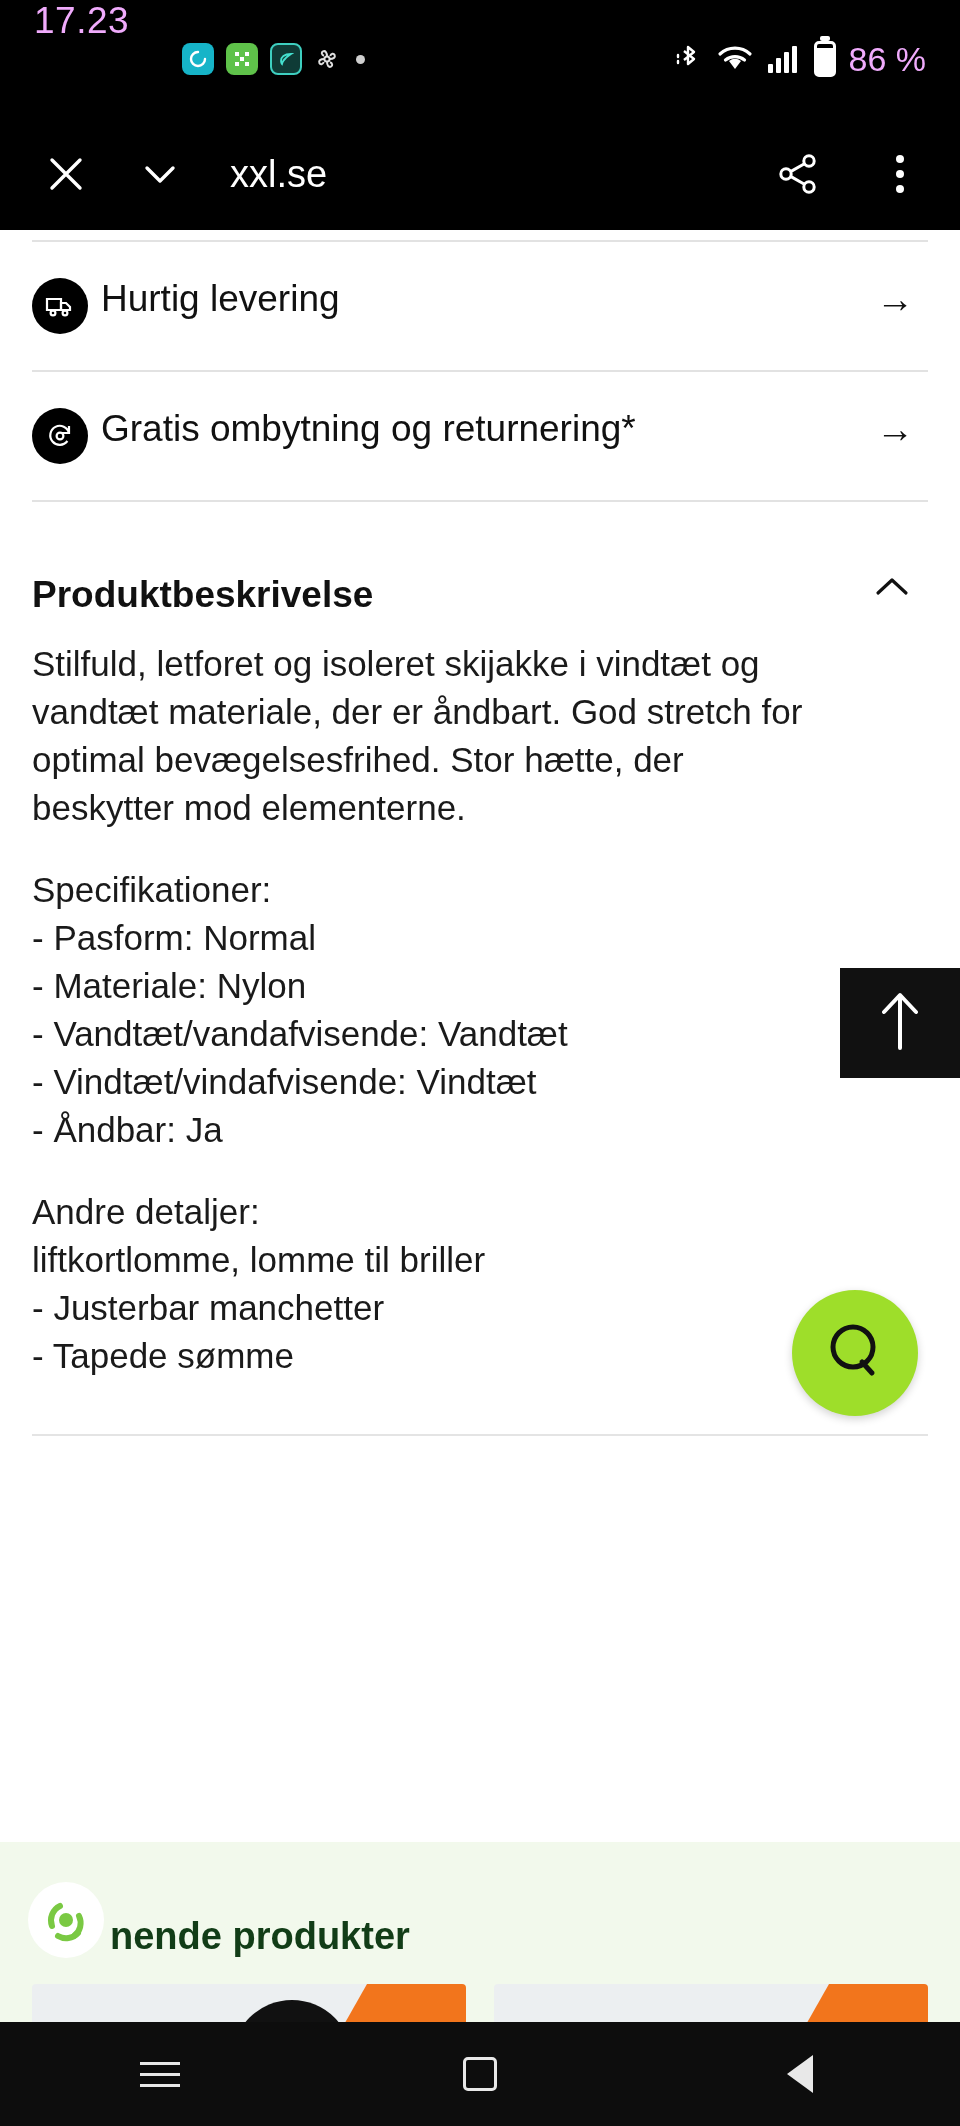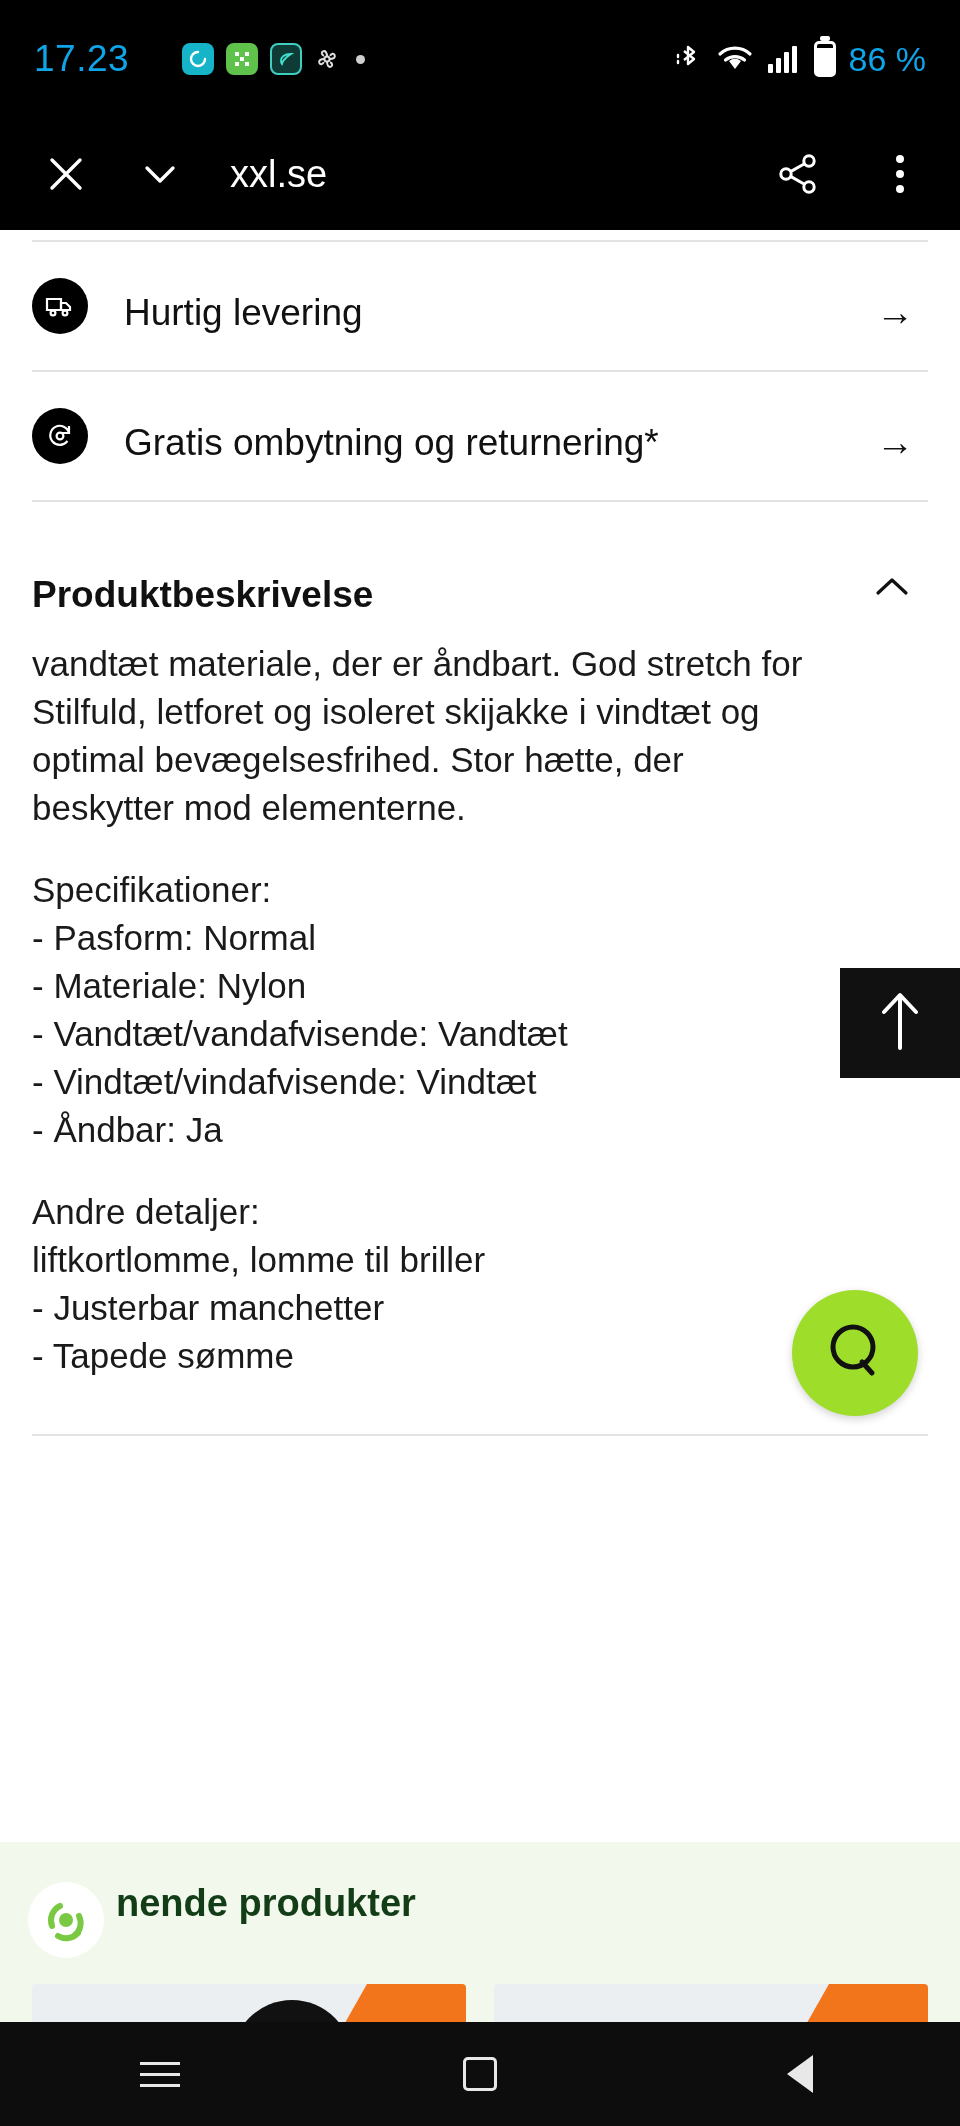--- a/index.html
+++ b/index.html
@@ -16,23 +16,22 @@
     height: 2126px;
     background: #ffffff;
     display: flex;
     flex-direction: column;
   }
 
   
   .statusbar {
     height: 118px;
     background: #000000;
-    color: #0ea5e9;
-    display: flex;
-    align-items: center;
+    color: #f0abfc;
+    display: flex;
     padding: 0 34px;
     flex: none;
     gap: 31px;
   }
   .status-time {
     font-size: 37px;
     letter-spacing: 0.5px;
     font-weight: 400;
   }
   .status-left-icons {
@@ -137,23 +136,23 @@
   }
   .rule {
     height: 2px;
     background: #e2e2e2;
     margin: 0 32px;
   }
   .rule.top { margin-top: 10px; }
 
   .promo-row {
     display: flex;
-    align-items: flex-end;
+    align-items: flex-start;
     padding: 36px 0;
-    gap: 36px;
+    gap: 13px;
   }
   .promo-icon {
     width: 56px; height: 56px;
     border-radius: 50%;
     background: #000000;
     color: #ffffff;
     display: flex; align-items: center; justify-content: center;
     flex: none;
   }
   .promo-label {
@@ -229,22 +228,22 @@
   
   .related {
     background: #f2f9ec;
     padding: 40px 32px 0 32px;
     position: relative;
     height: 180px;
     overflow: hidden;
   }
   .related-head {
     display: flex;
-    align-items: flex-start;
-    gap: 18px;
+    align-items: flex-end;
+    gap: 12px;
   }
   .recycle-badge {
     width: 76px; height: 76px;
     border-radius: 50%;
     background: #ffffff;
     display: flex; align-items: center; justify-content: center;
     flex: none;
     margin-left: -4px;
   }
   .related-title {
@@ -461,22 +460,22 @@
         <span class="section-title">Produktbeskrivelse</span>
         <span class="chev-up">
           <svg width="44" height="30" viewBox="0 0 44 30">
               <path d="M8 21L22 8l14 13" fill="none" stroke="#111" stroke-width="3.2" stroke-linecap="round" stroke-linejoin="round"></path>
             </svg>
         </span>
       </div>
 
       <div class="desc">
         <p>
+          <span class="line">Stilfuld, letforet og isoleret skijakke i vindtæt og</span>
           <span class="line">vandtæt materiale, der er åndbart. God stretch for</span>
-          <span class="line">Stilfuld, letforet og isoleret skijakke i vindtæt og</span>
           <span class="line">optimal bevægelsesfrihed. Stor hætte, der</span>
           <span class="line">beskytter mod elementerne.</span>
         </p>
         <p>
           <span class="line">Specifikationer:</span>
           <span class="line">- Pasform: Normal</span>
           <span class="line">- Materiale: Nylon</span>
           <span class="line">- Vandtæt/vandafvisende: Vandtæt</span>
           <span class="line">- Vindtæt/vindafvisende: Vindtæt</span>
           <span class="line">- Åndbar: Ja</span>

